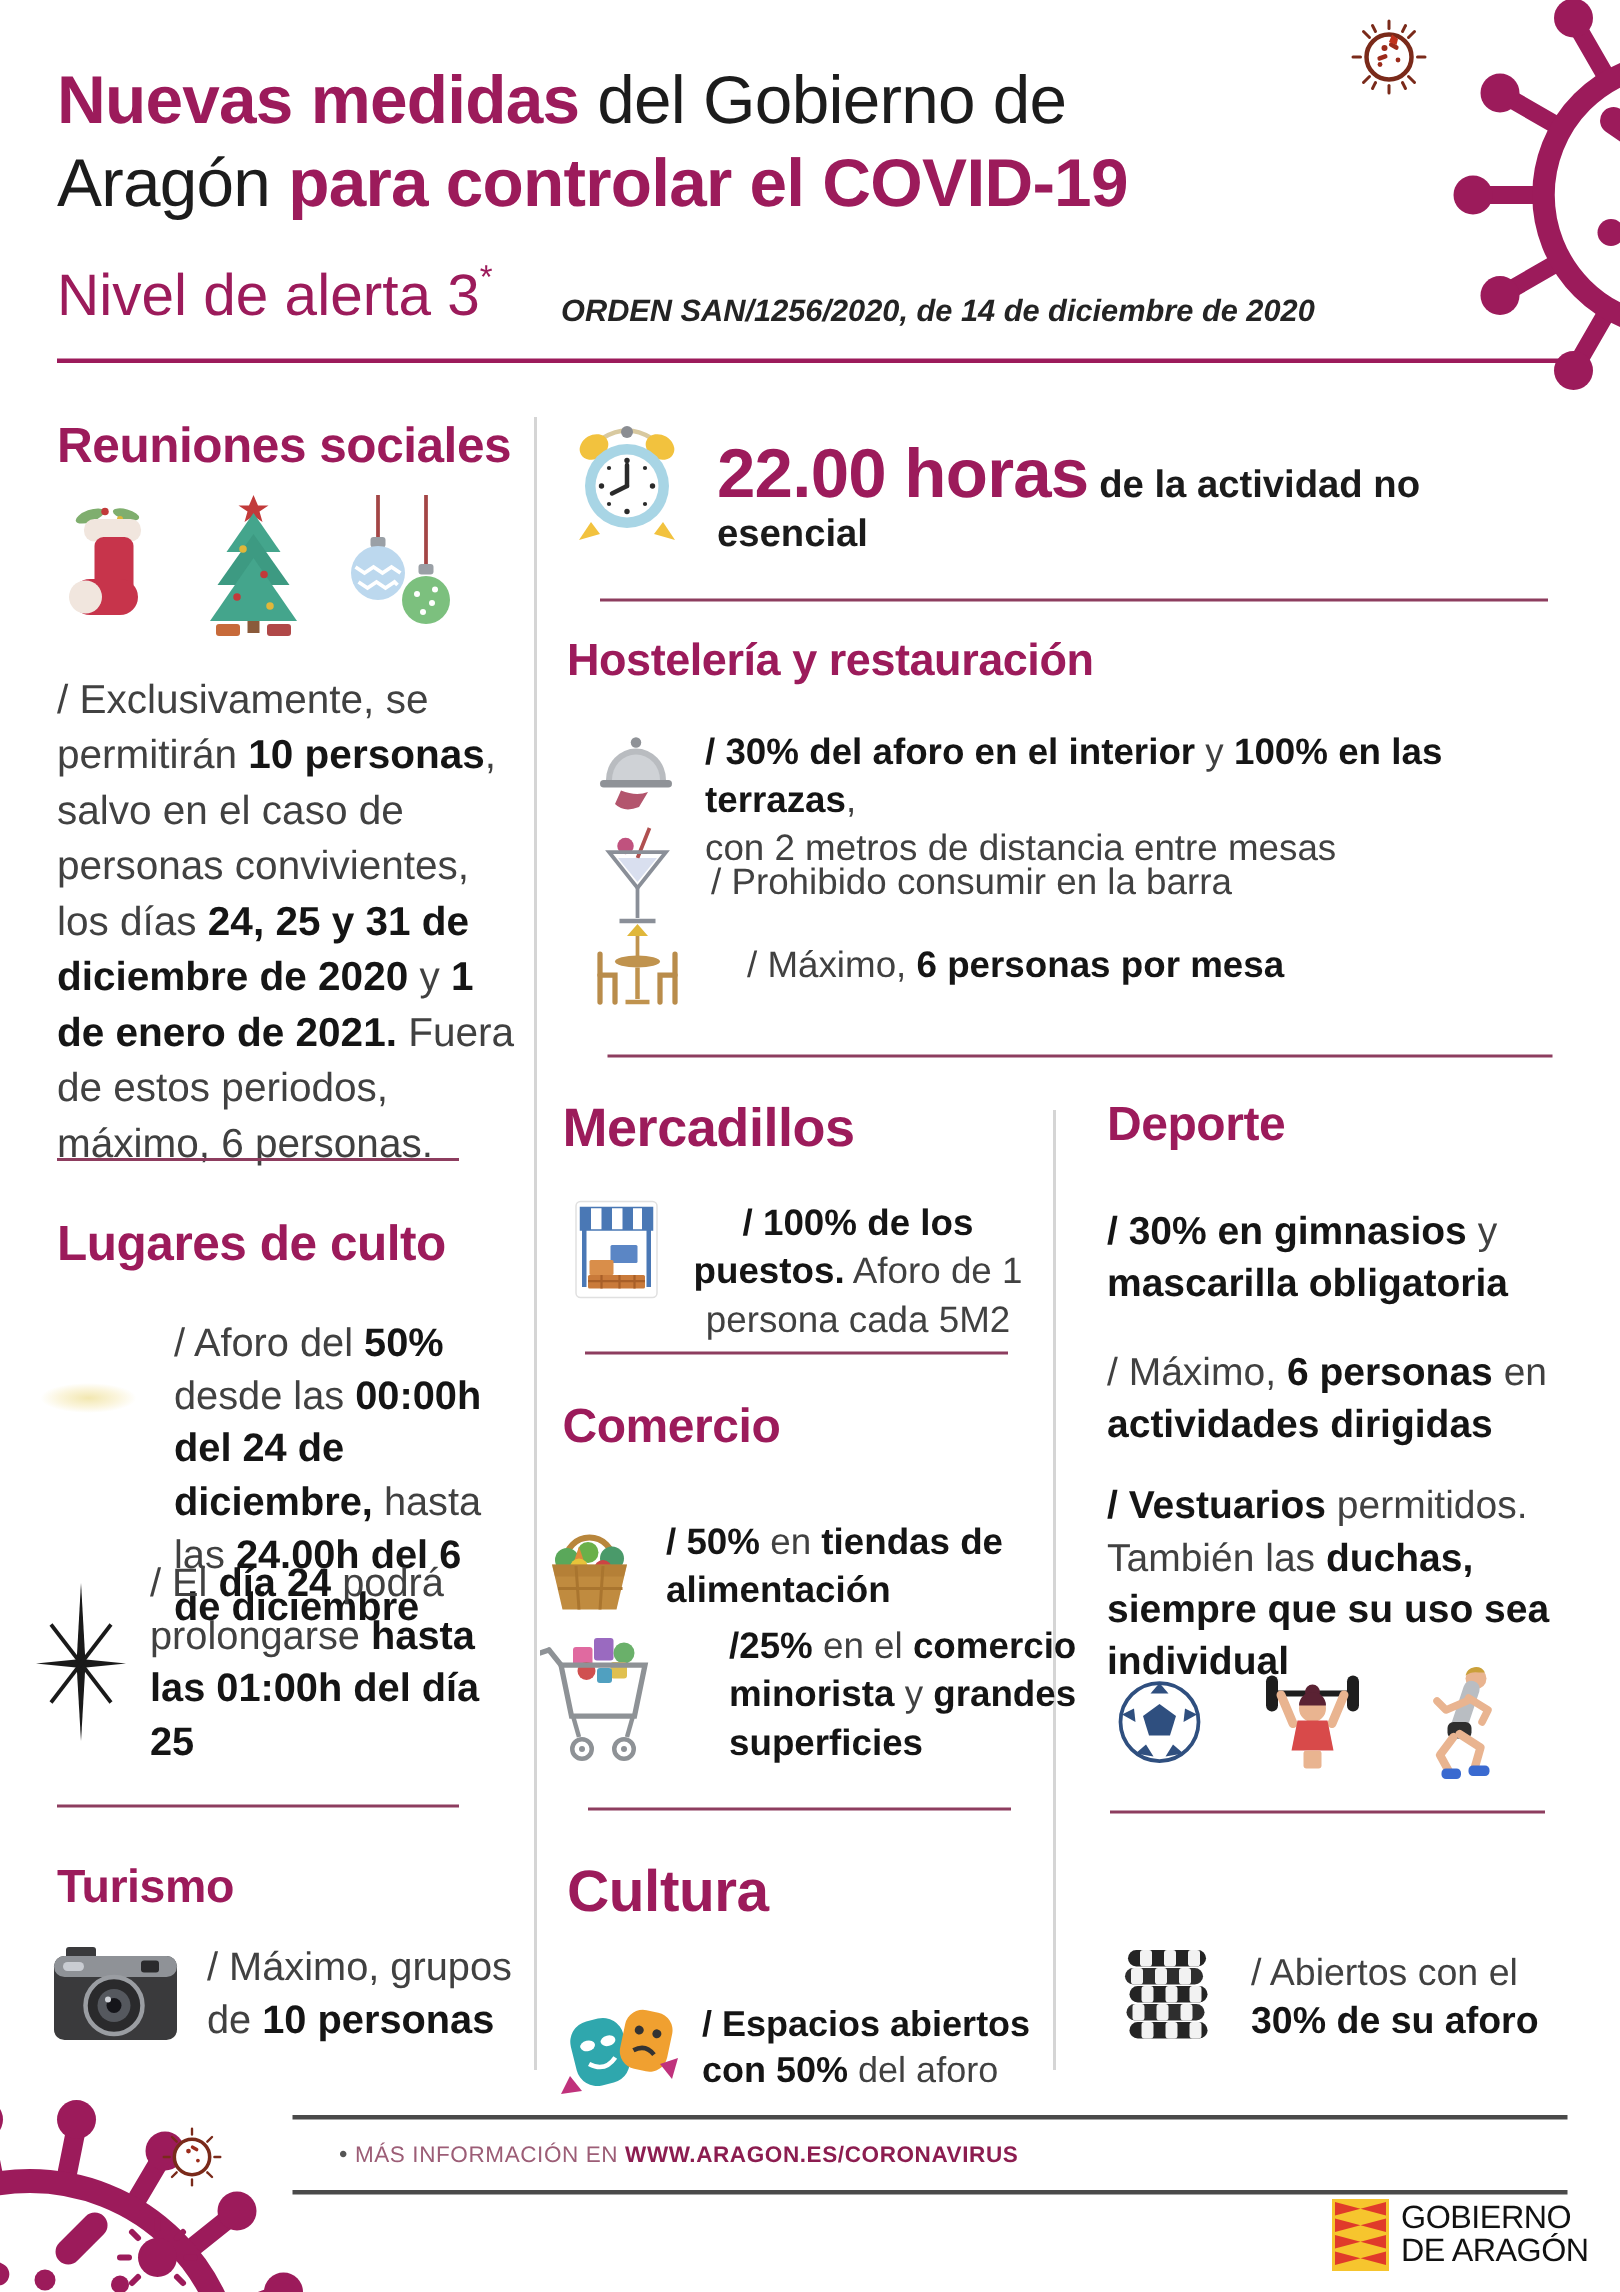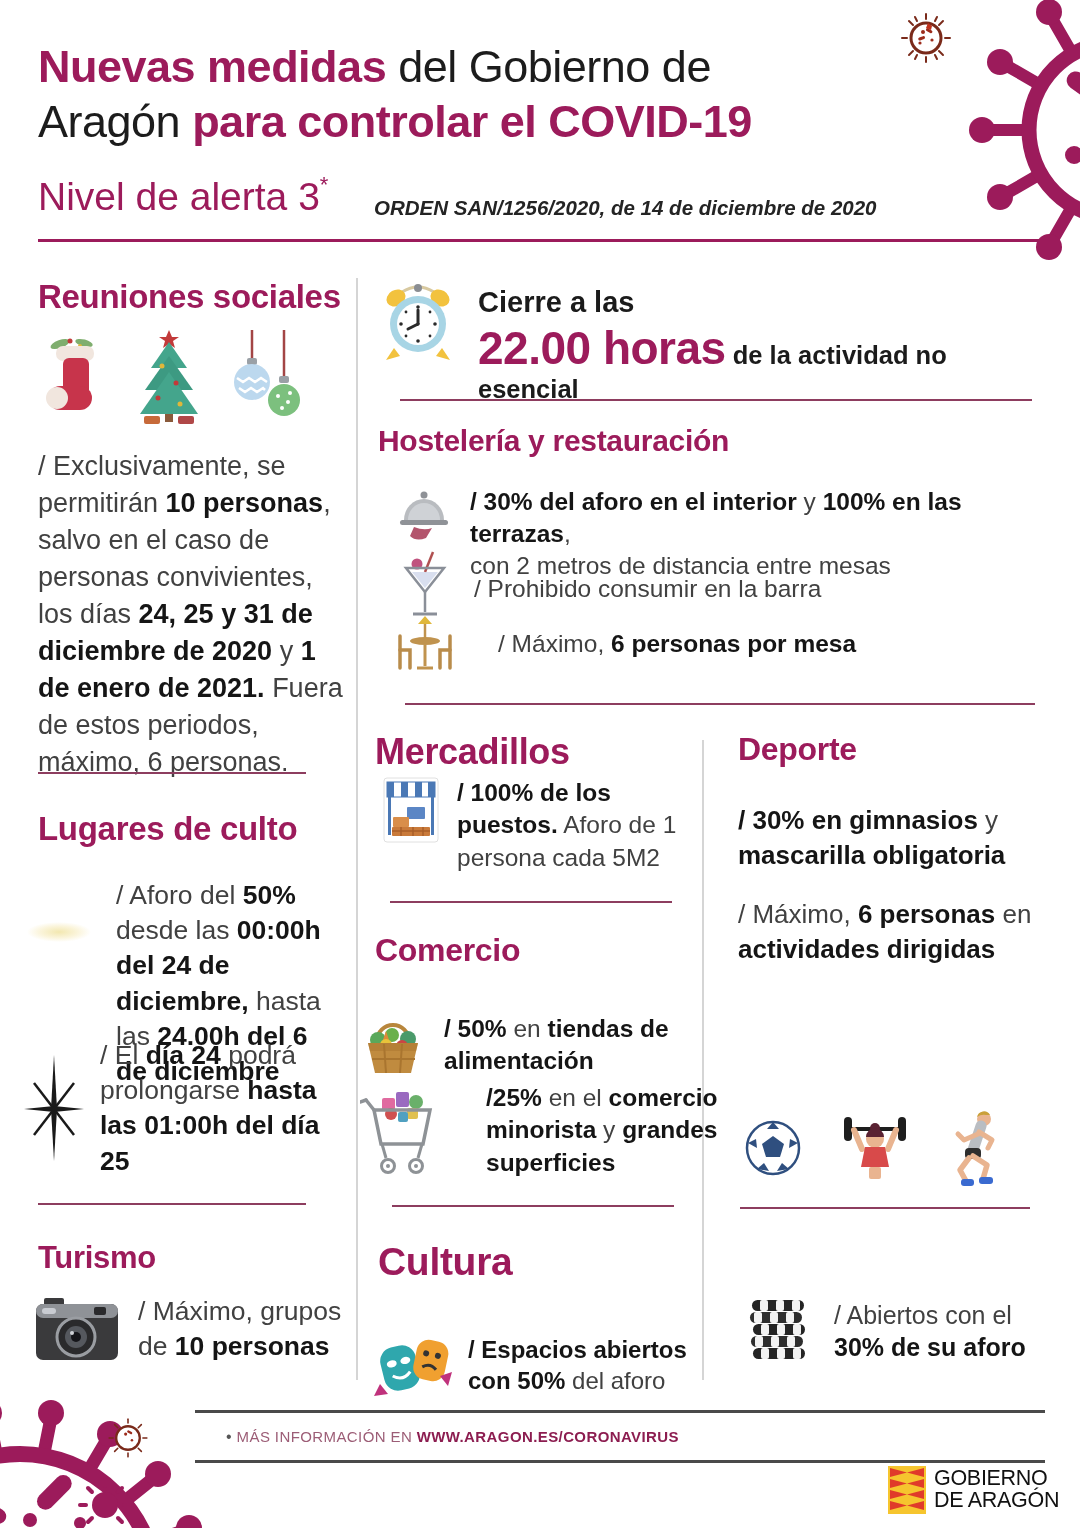--- a/index.html
+++ b/index.html
@@ -241,21 +241,20 @@
       <circle cx="26" cy="32" r="1.4"></circle>
         <circle cx="50" cy="32" r="1.4"></circle>
       <circle cx="26" cy="56" r="1.4"></circle>
         <circle cx="50" cy="56" r="1.4"></circle>
     </g>
     <line x1="38" y1="44" x2="38" y2="30" stroke="#2a2a2a" stroke-width="3" stroke-linecap="round"></line>
     <line x1="38" y1="44" x2="28" y2="49" stroke="#2a2a2a" stroke-width="3" stroke-linecap="round"></line>
   </svg>
 
   <div class="abs" style="left:478px;top:286px;width:570px;">
-    <div class="cierre-l1">Cierre a las</div>
     <div class="cierre-l2" style="margin-top:2px;">
       <span class="big">22.00 horas</span><span class="rest"> de la actividad no esencial</span>
     </div>
   </div>
 
   <div class="hline" style="left:400px;top:399px;width:632px;"></div>
 
   <div class="abs sec-title" style="left:378px;top:424px;font-size:30px;">Hostelería y restauración</div>
 
   <div class="abs row" style="left:396px;top:486px;align-items:flex-start;">
@@ -298,21 +297,21 @@
           <path d="M58 36 h-10 v18"></path>
       </g>
     </svg>
     <div class="rich" style="margin-left:16px;width:540px;font-size:24.5px;"><span>/  Máximo, </span><span class="b">6 personas por mesa</span></div>
   </div>
 
   <div class="hline" style="left:405px;top:703px;width:630px;"></div>
 
   <div class="abs sec-title" style="left:375px;top:731px;font-size:36px;">Mercadillos</div>
 
-  <div class="abs row" style="left:383px;top:777px;align-items:flex-start;">
+  <div class="abs row" style="left:383px;top:800px;align-items:flex-start;text-align:center;">
     <svg class="ic" width="56" height="66" viewBox="0 0 56 66">
       <rect x="1" y="1" width="54" height="64" rx="3" fill="#ffffff" stroke="#e0e0e0"></rect>
       <g>
         <rect x="4" y="5" width="48" height="15" fill="#ffffff" stroke="#4a78b5" stroke-width="1"></rect>
         <rect x="4" y="5" width="7" height="15" fill="#4a78b5"></rect>
           <rect x="18" y="5" width="7" height="15" fill="#4a78b5"></rect>
         <rect x="32" y="5" width="7" height="15" fill="#4a78b5"></rect>
           <rect x="45" y="5" width="7" height="15" fill="#4a78b5"></rect>
       </g>
       <rect x="5" y="20" width="3" height="38" fill="#4a78b5"></rect>
@@ -394,20 +393,21 @@
       <polygon points="66,42 78,38 74,52" fill="#c0327c"></polygon>
       <polygon points="6,50 0,62 14,60" fill="#c0327c"></polygon>
     </svg>
     <div class="rich" style="margin-left:16px;width:222px;font-size:24px;line-height:1.3;"><span class="b">/ Espacios abiertos con 50%</span><span> del aforo</span></div>
   </div>
 
   <div class="abs sec-title" style="left:738px;top:731px;font-size:32px;">Deporte</div>
 
   <div class="abs rich" style="left:738px;top:803px;width:308px;font-size:26px;line-height:1.33;"><span class="b">/ 30% en gimnasios</span><span> y </span><span class="b">mascarilla obligatoria</span></div>
   <div class="abs rich" style="left:738px;top:897px;width:308px;font-size:26px;line-height:1.33;"><span>/ Máximo, </span><span class="b">6 personas</span><span> en </span><span class="b">actividades dirigidas</span></div>
+  <div class="abs rich" style="left:738px;top:986px;width:312px;font-size:26px;line-height:1.33;"><span class="b">/ Vestuarios</span><span> permitidos. También las </span><span class="b">duchas, siempre que su uso sea individual</span></div>
 
   <div class="abs row" style="left:744px;top:1108px;gap:40px;align-items:center;">
     <svg width="58" height="58" viewBox="0 0 58 58">
       <circle cx="29" cy="29" r="26" fill="#ffffff" stroke="#2f4f7f" stroke-width="2.5"></circle>
       <polygon points="29,17 40,25 36,38 22,38 18,25" fill="#2f4f7f"></polygon>
       <polygon points="29,3 35,10 23,10" fill="#2f4f7f"></polygon>
       <polygon points="4,24 12,20 13,29" fill="#2f4f7f"></polygon>
       <polygon points="54,24 46,20 45,29" fill="#2f4f7f"></polygon>
       <polygon points="13,50 20,44 25,52" fill="#2f4f7f"></polygon>
       <polygon points="45,50 38,44 33,52" fill="#2f4f7f"></polygon>

